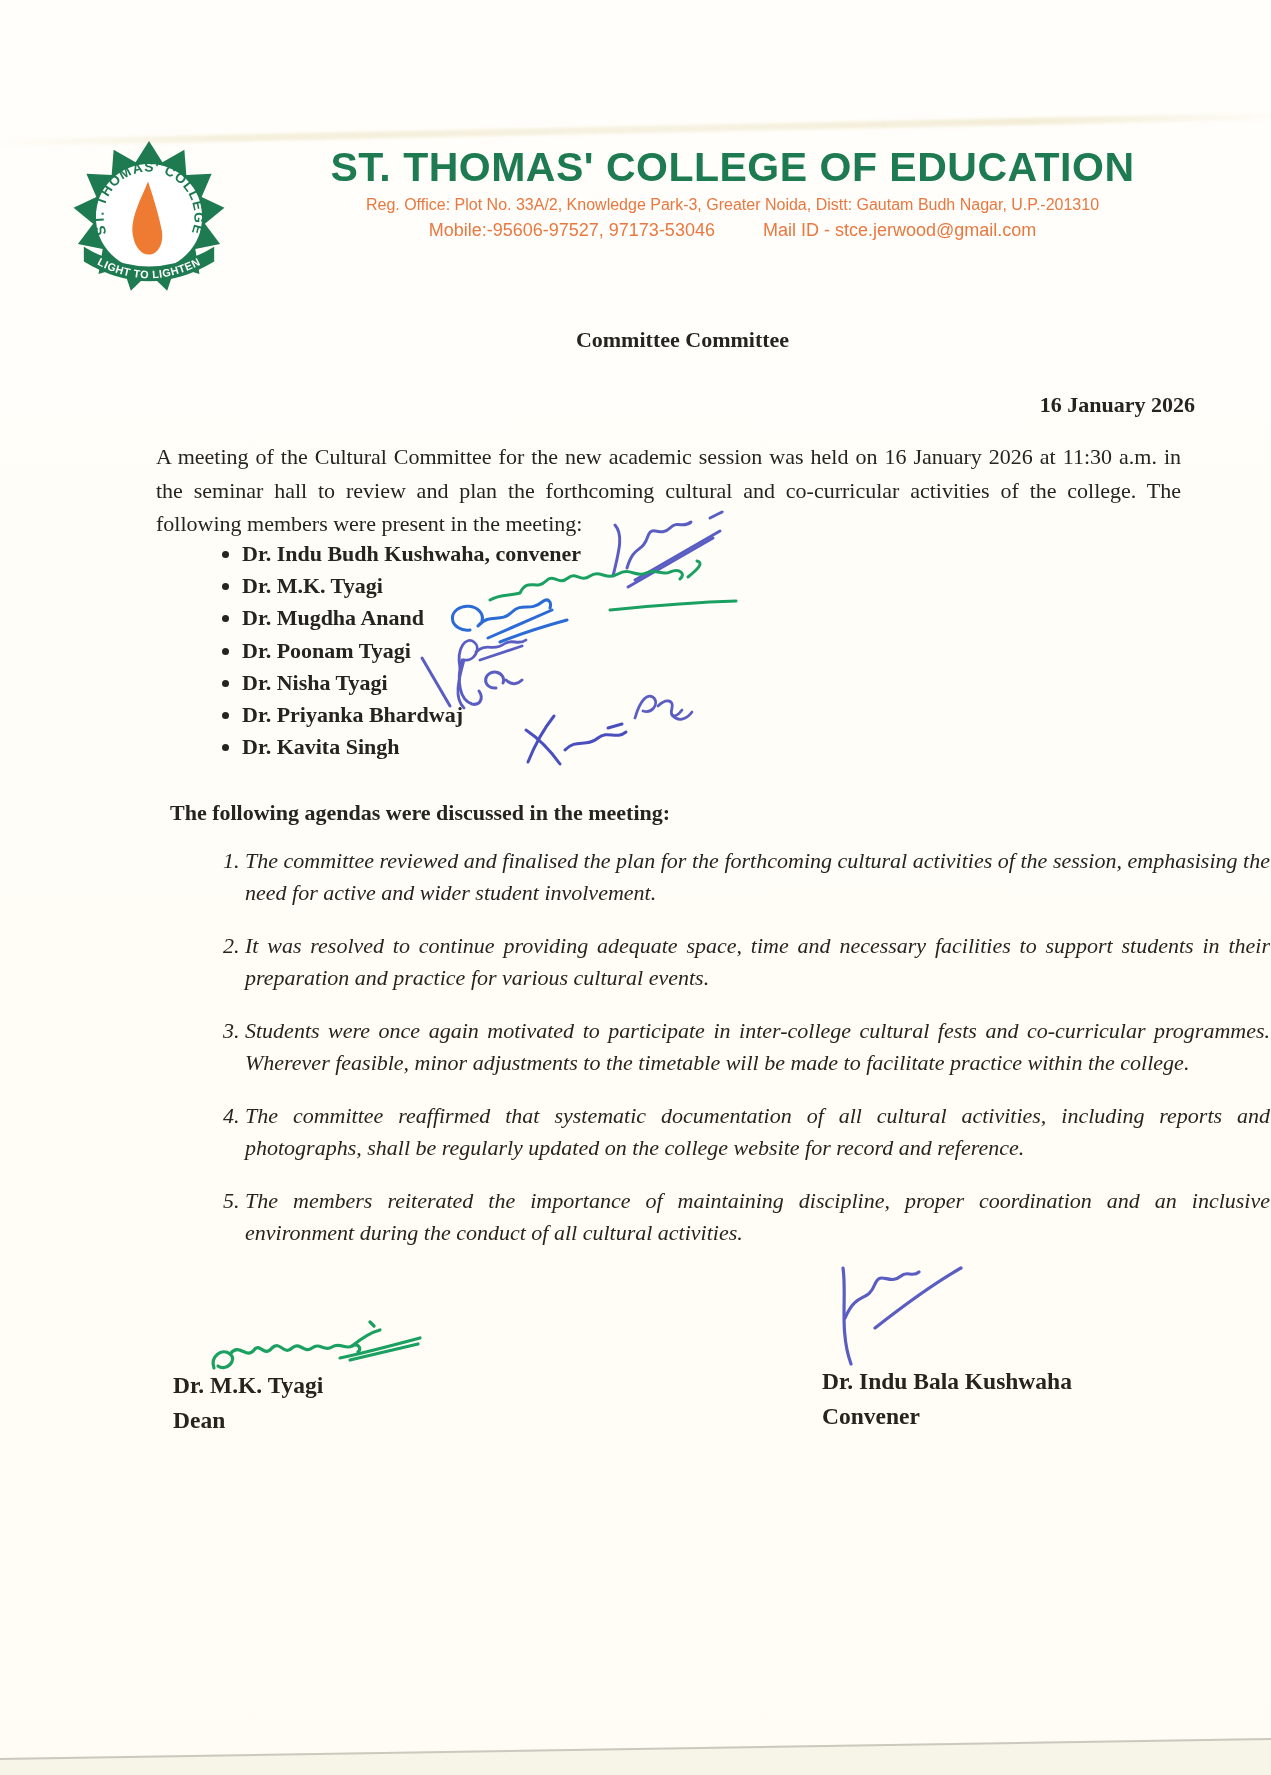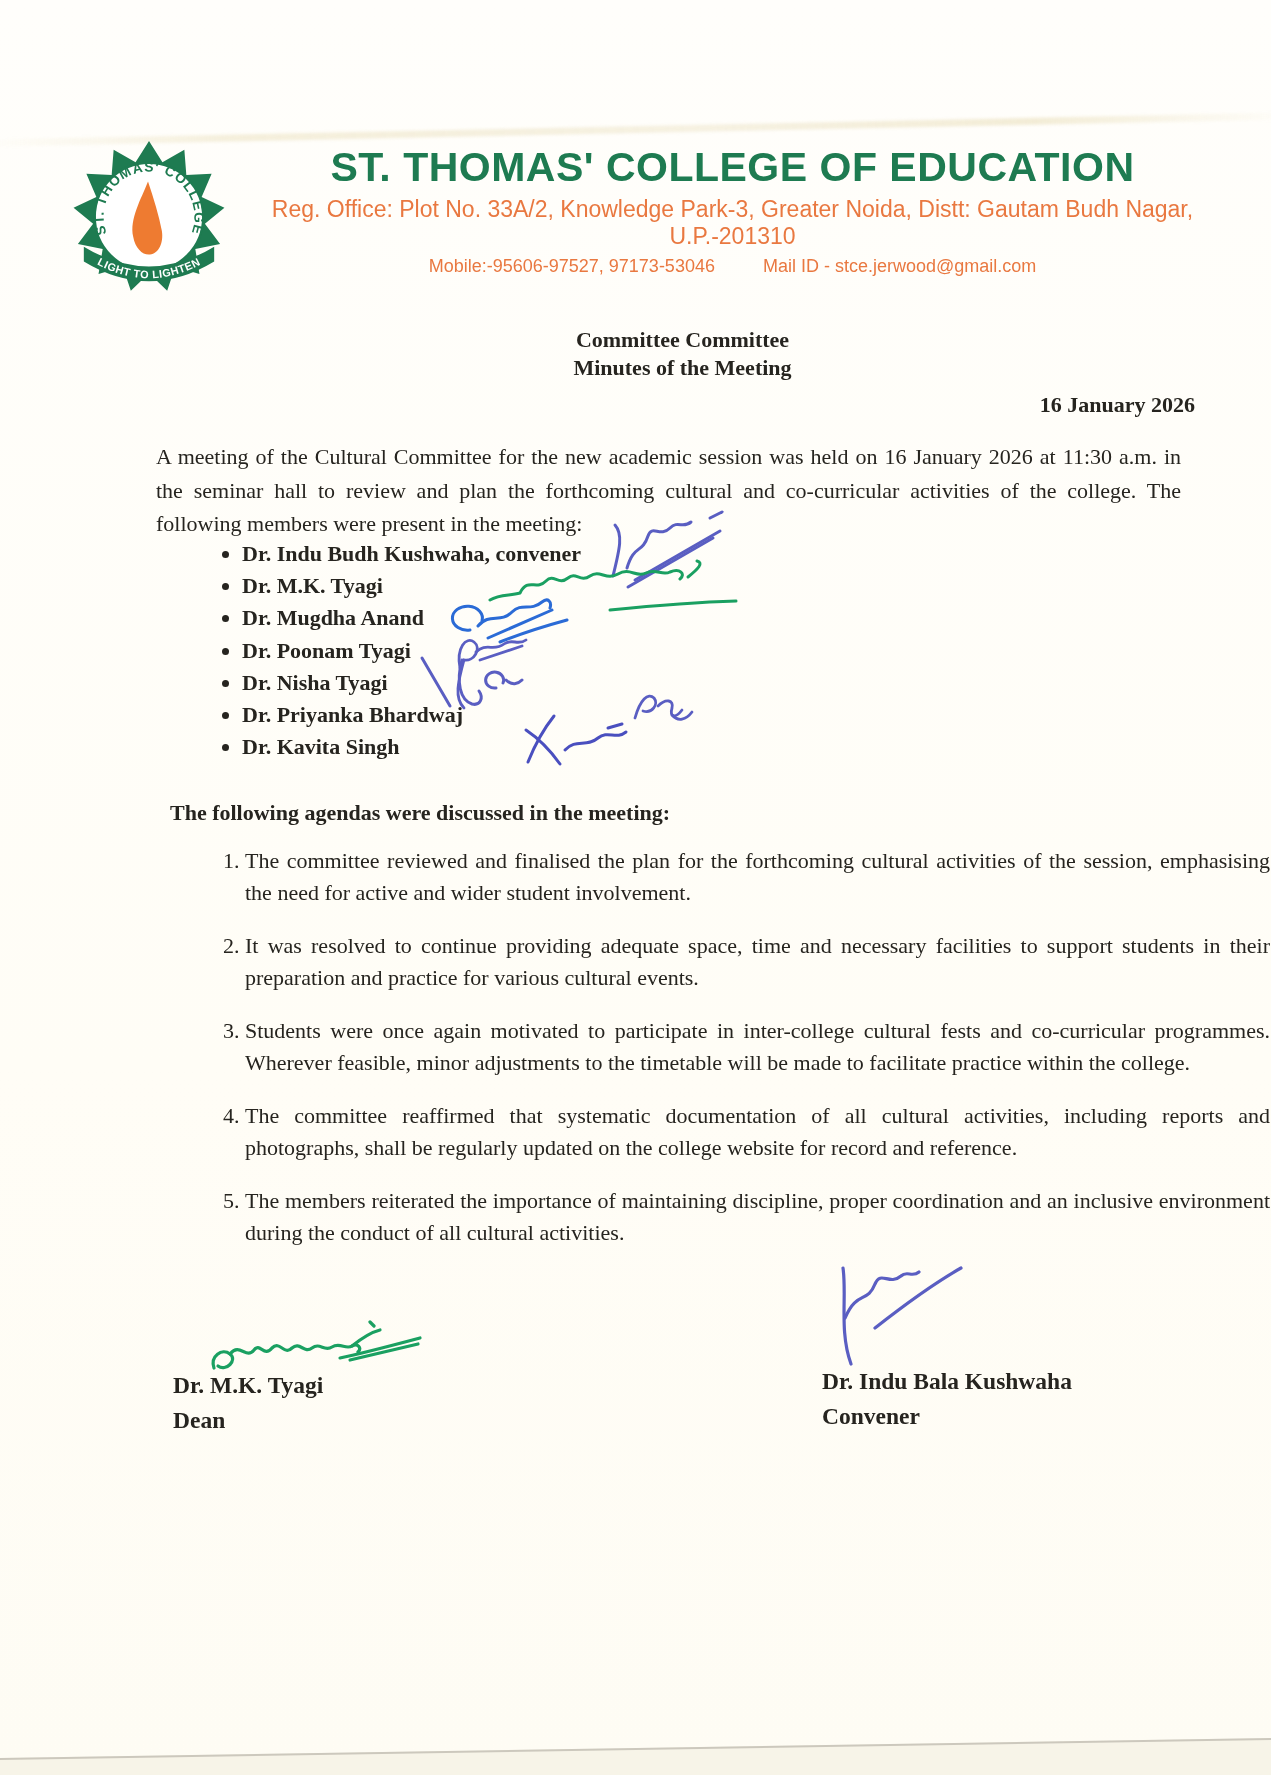--- a/index.html
+++ b/index.html
@@ -18,37 +18,37 @@
   .artifact-bottom{
     position:absolute;left:-15px;top:1748px;width:1310px;height:60px;
     background:#f7f4e8;border-top:2px solid #ccc8bd;transform:rotate(-0.9deg);
   }
   
   .logo{position:absolute;left:70px;top:138px;width:158px;height:158px;}
   .head-text{position:absolute;left:230px;right:36px;top:146px;text-align:center;
     font-family:"Liberation Sans","DejaVu Sans",sans-serif;}
   .college-name{font-size:41px;font-weight:bold;letter-spacing:.5px;color:#1e7b51;line-height:1.05;}
   .managed{font-size:27px;color:#e97840;margin-top:8px;}
-  .regoffice{font-size:23px;color:#e97840;margin-top:7px;}
+  .regoffice{font-size:16px;color:#e97840;margin-top:7px;}
   .contact-row{font-size:18px;color:#e97840;margin-top:6px;}
   .contact-row .mail{margin-left:48px;}
   
   .doc-title{position:absolute;left:170px;width:1025px;top:326px;text-align:center;
     font-weight:bold;font-size:22px;line-height:28px;}
   .doc-date{position:absolute;left:170px;width:1025px;top:392px;text-align:right;
     font-weight:bold;font-size:22px;}
   .intro{position:absolute;left:156px;width:1025px;top:440px;
     font-size:22px;line-height:33.5px;text-align:justify;margin:0;}
   .members{position:absolute;left:170px;top:538px;width:760px;margin:0;
     padding:0 0 0 72px;list-style:disc;}
   .members li{font-size:22px;font-weight:bold;line-height:32.2px;}
   .agenda-intro{position:absolute;left:170px;width:1025px;top:800px;
     font-size:22px;margin:0;font-weight:bold;}
   .agenda{position:absolute;left:170px;top:845px;width:1025px;margin:0;
-    padding:0 0 0 75px;list-style:decimal;}
+    padding:0 0 0 75px;list-style:decimal;font-style:italic;}
   .agenda li{font-size:22px;line-height:32px;text-align:justify;margin-bottom:21px;}
   
   .sig-block{position:absolute;font-weight:bold;font-size:23.5px;line-height:1;}
   .sig-left{left:173px;top:1374px;}
   .sig-right{left:822px;top:1370px;}
   .sig-block .role{margin-top:11px;}
   .sig-svg{position:absolute;pointer-events:none;}
   .sig-overlay{left:380px;top:430px;}
   .sig-tyagi-bottom{left:200px;top:1320px;}
   .sig-indu-bottom{left:813px;top:1256px;}
@@ -81,21 +81,20 @@
   <div class="head-text">
     <div class="college-name">ST. THOMAS' COLLEGE OF EDUCATION</div>
     <div class="regoffice">Reg. Office: Plot No. 33A/2, Knowledge Park-3, Greater Noida, Distt: Gautam Budh Nagar, U.P.-201310</div>
     <div class="contact-row">
       <span>Mobile:-95606-97527, 97173-53046</span><span class="mail">Mail ID - stce.jerwood@gmail.com</span>
     </div>
   </div>
 
   <div class="doc-title">
     <div>Committee Committee</div>
-    <div>Minutes of the Meeting</div>
   </div>
   <div class="doc-date">16 January 2026</div>
 
   <p class="intro">A meeting of the Cultural Committee for the new academic session was held on 16 January 2026 at 11:30 a.m. in the seminar hall to review and plan the forthcoming cultural and co-curricular activities of the college. The following members were present in the meeting:</p>
 
   <ul class="members">
     <li>Dr. Indu Budh Kushwaha, convener</li>
     <li>Dr. M.K. Tyagi</li>
     <li>Dr. Mugdha Anand</li>
     <li>Dr. Poonam Tyagi</li>

